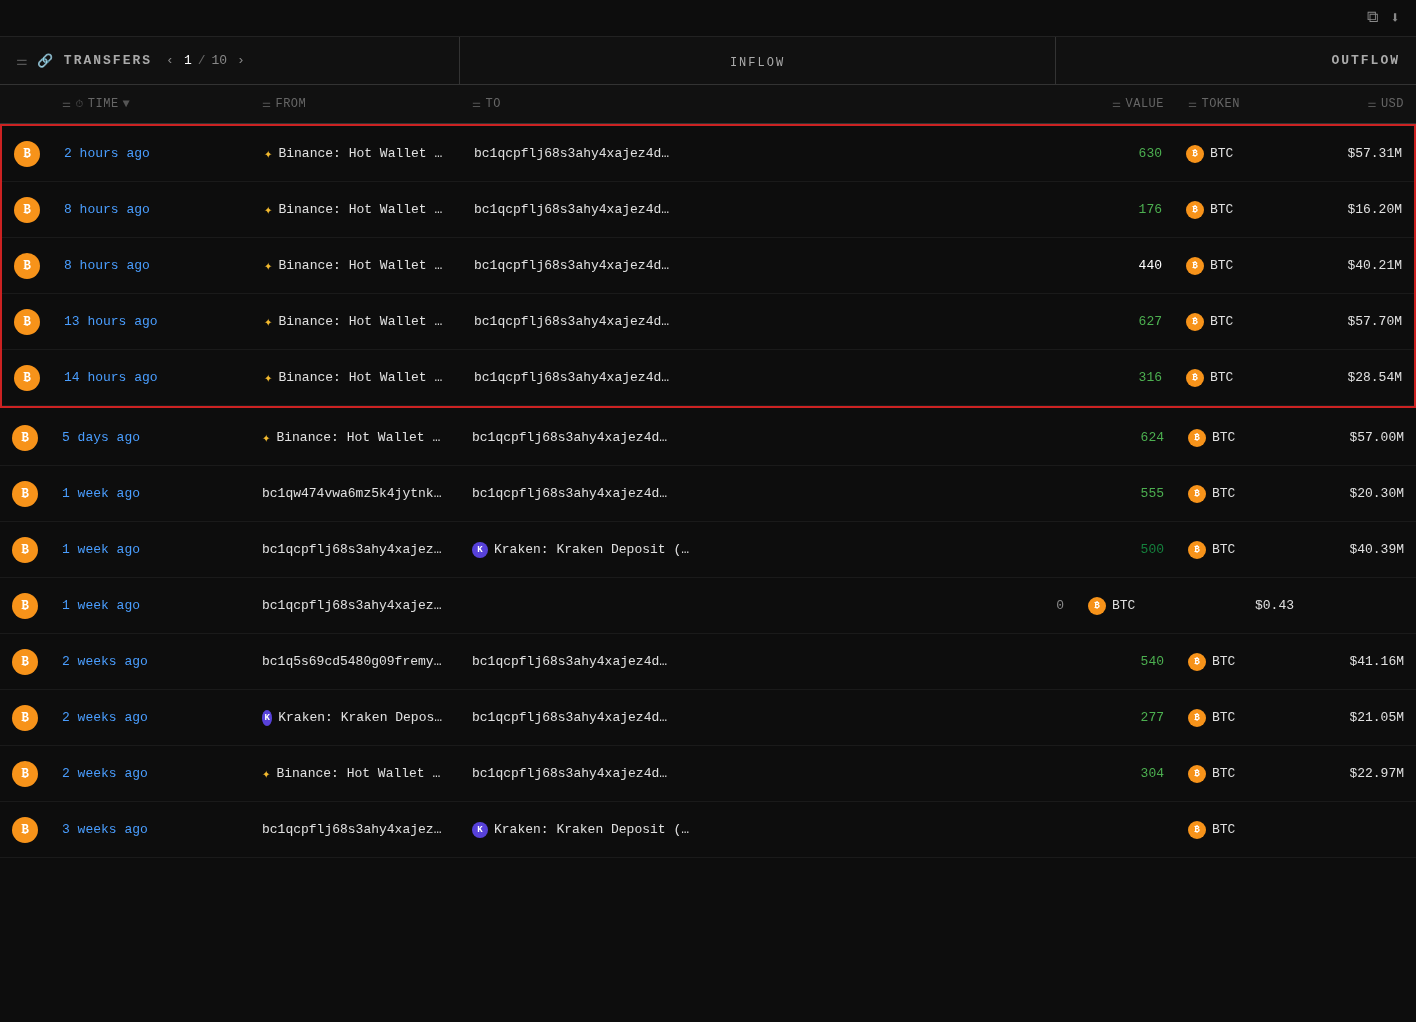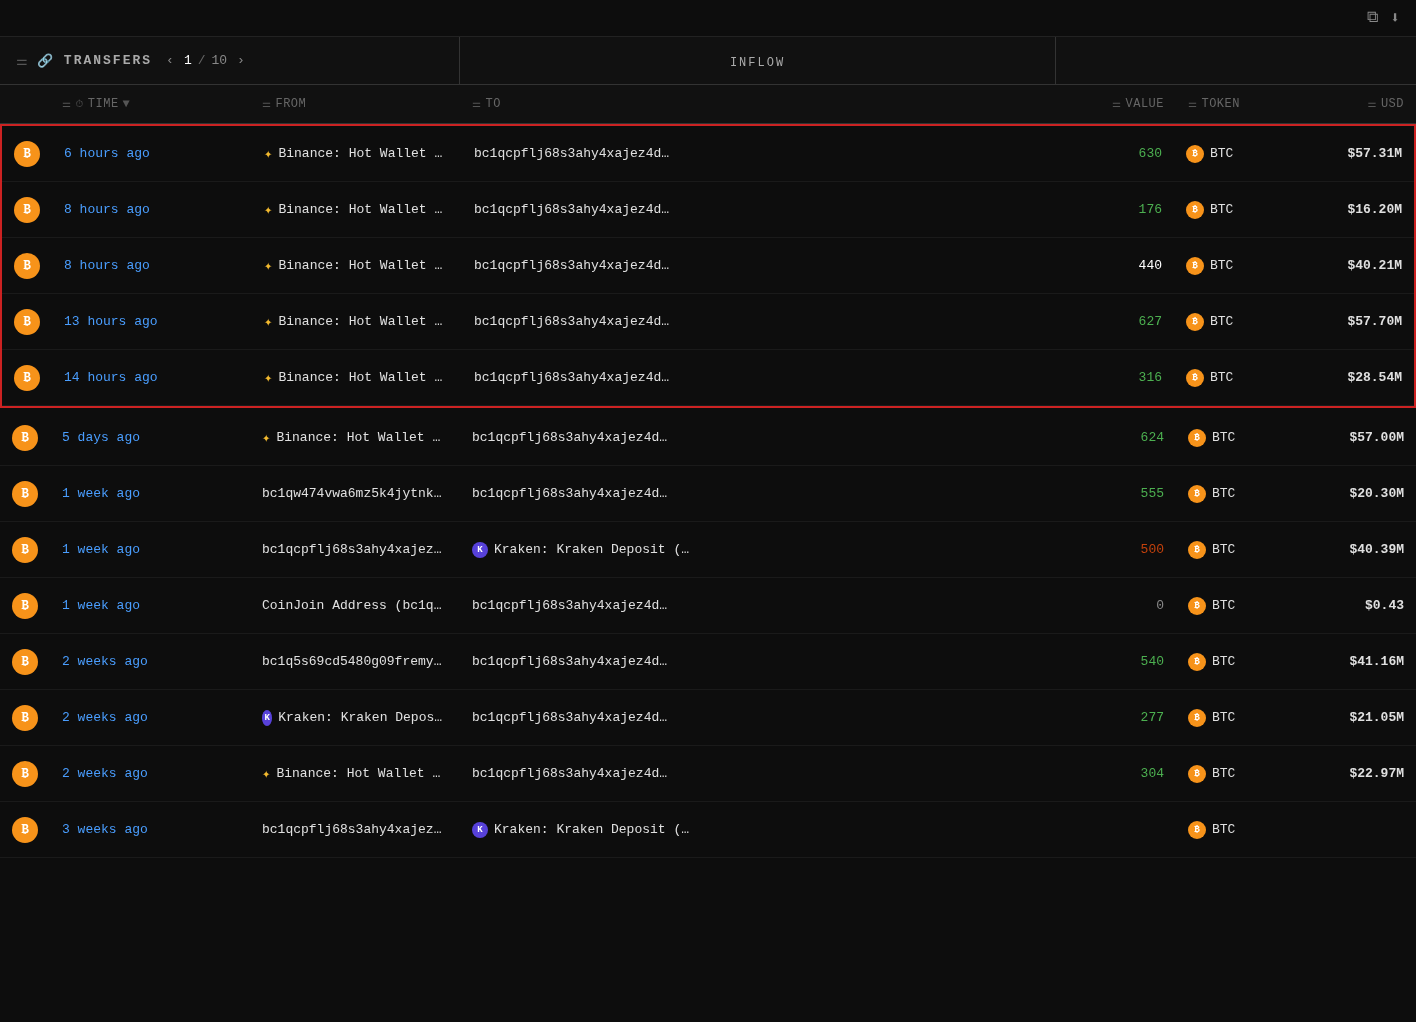--- a/index.html
+++ b/index.html
@@ -123,21 +123,20 @@
       align-items: center;
       gap: 6px;
       font-size: 13px;
       color: #e0e0e0;
     }
 
     .usd-cell {
       color: #e0e0e0;
       text-align: right;
       font-size: 13px;
-      font-weight: bold;
     }
 
     .kraken-icon {
       width: 16px;
       height: 16px;
       border-radius: 50%;
       background: #5741d9;
       display: inline-flex;
       align-items: center;
       justify-content: center;
@@ -239,20 +238,23 @@
       <span class="page-nav-arrow">‹</span>
       <span class="page-current">1</span>
       <span style="color:#666;">/</span>
       <span style="color:#888;">10</span>
       <span class="page-nav-arrow">›</span>
     </div>
   </div>
   <div class="header-inflow-section">
     <span>INFLOW</span>
   </div>
+  <div class="header-outflow-section">
+    <span>OUTFLOW</span>
+  </div>
 </div>
 
 <div class="col-headers">
   <div class="col-header"></div>
   <div class="col-header">
     <span class="filter-icon">⚌</span>
     <span style="color:#555;font-size:10px;">⏱</span>
     <span>TIME</span>
     <span style="color:#555;">▼</span>
   </div>
@@ -277,21 +279,21 @@
     <span>USD</span>
   </div>
 </div>
 
 <div class="table-body" id="table-body">
 <div class="highlighted-rows">
     <div class="table-row">
       <div class="cell cell-icon">
         <div class="btc-icon">₿</div>
       </div>
-      <div class="cell time-cell">6 hours ago</div>
+      <div class="cell time-cell">2 hours ago</div>
       <div class="cell from-cell">
         <span style="color:#f3ba2f;font-size:14px;">✦</span>
         <span class="addr-short">Binance: Hot Wallet (bc1qm)</span>
       </div>
       <div class="cell to-cell">
 
         <span class="addr-short">bc1qcpflj68s3ahy4xajez4d8v3vk28pvf7...</span>
       </div>
       <div class="cell value-cell" style="color:#4caf50;text-align:right;">630</div>
       <div class="cell token-cell">
@@ -431,36 +433,32 @@
       </div>
       <div class="cell time-cell">1 week ago</div>
       <div class="cell from-cell">
 
         <span class="addr-short">bc1qcpflj68s3ahy4xajez4d8v3vk28pvf7...</span>
       </div>
       <div class="cell to-cell">
         <span class="kraken-icon">K</span>
         <span class="addr-short">Kraken: Kraken Deposit (33VQ4)</span>
       </div>
-      <div class="cell value-cell" style="color:#c2410c;text-align:right;">500</div>
+      <div class="cell value-cell" style="color:#15803d;text-align:right;">500</div>
       <div class="cell token-cell">
         <div class="btc-icon" style="width:18px;height:18px;font-size:9px;">₿</div>
         <span>BTC</span>
       </div>
       <div class="cell usd-cell" style="text-align:right;">$40.39M</div>
     </div>
     <div class="table-row">
       <div class="cell cell-icon">
         <div class="btc-icon">₿</div>
       </div>
       <div class="cell time-cell">1 week ago</div>
-      <div class="cell from-cell">
-
-        <span class="addr-short">CoinJoin Address (bc1ql)</span>
-      </div>
       <div class="cell to-cell">
 
         <span class="addr-short">bc1qcpflj68s3ahy4xajez4d8v3vk28pvf7...</span>
       </div>
       <div class="cell value-cell" style="color:#888;text-align:right;">0</div>
       <div class="cell token-cell">
         <div class="btc-icon" style="width:18px;height:18px;font-size:9px;">₿</div>
         <span>BTC</span>
       </div>
       <div class="cell usd-cell" style="">$0.43</div>

